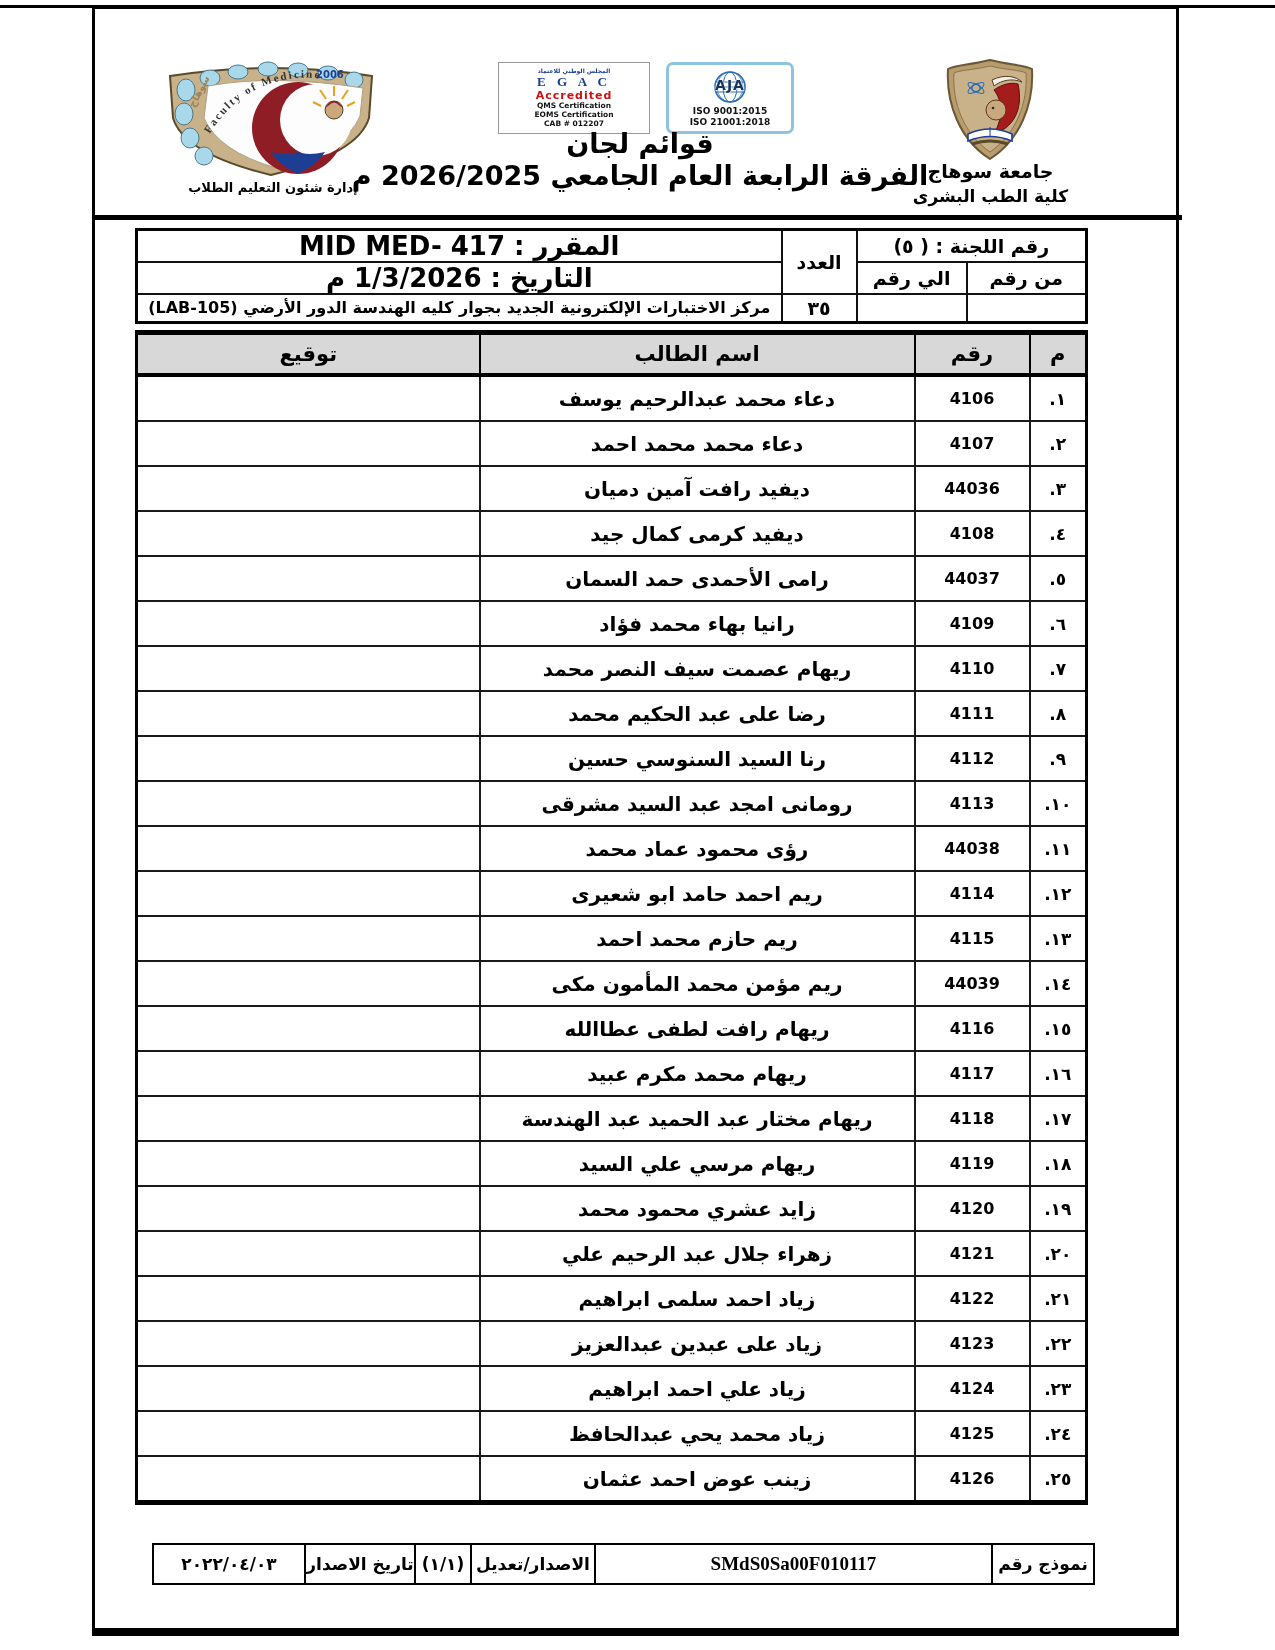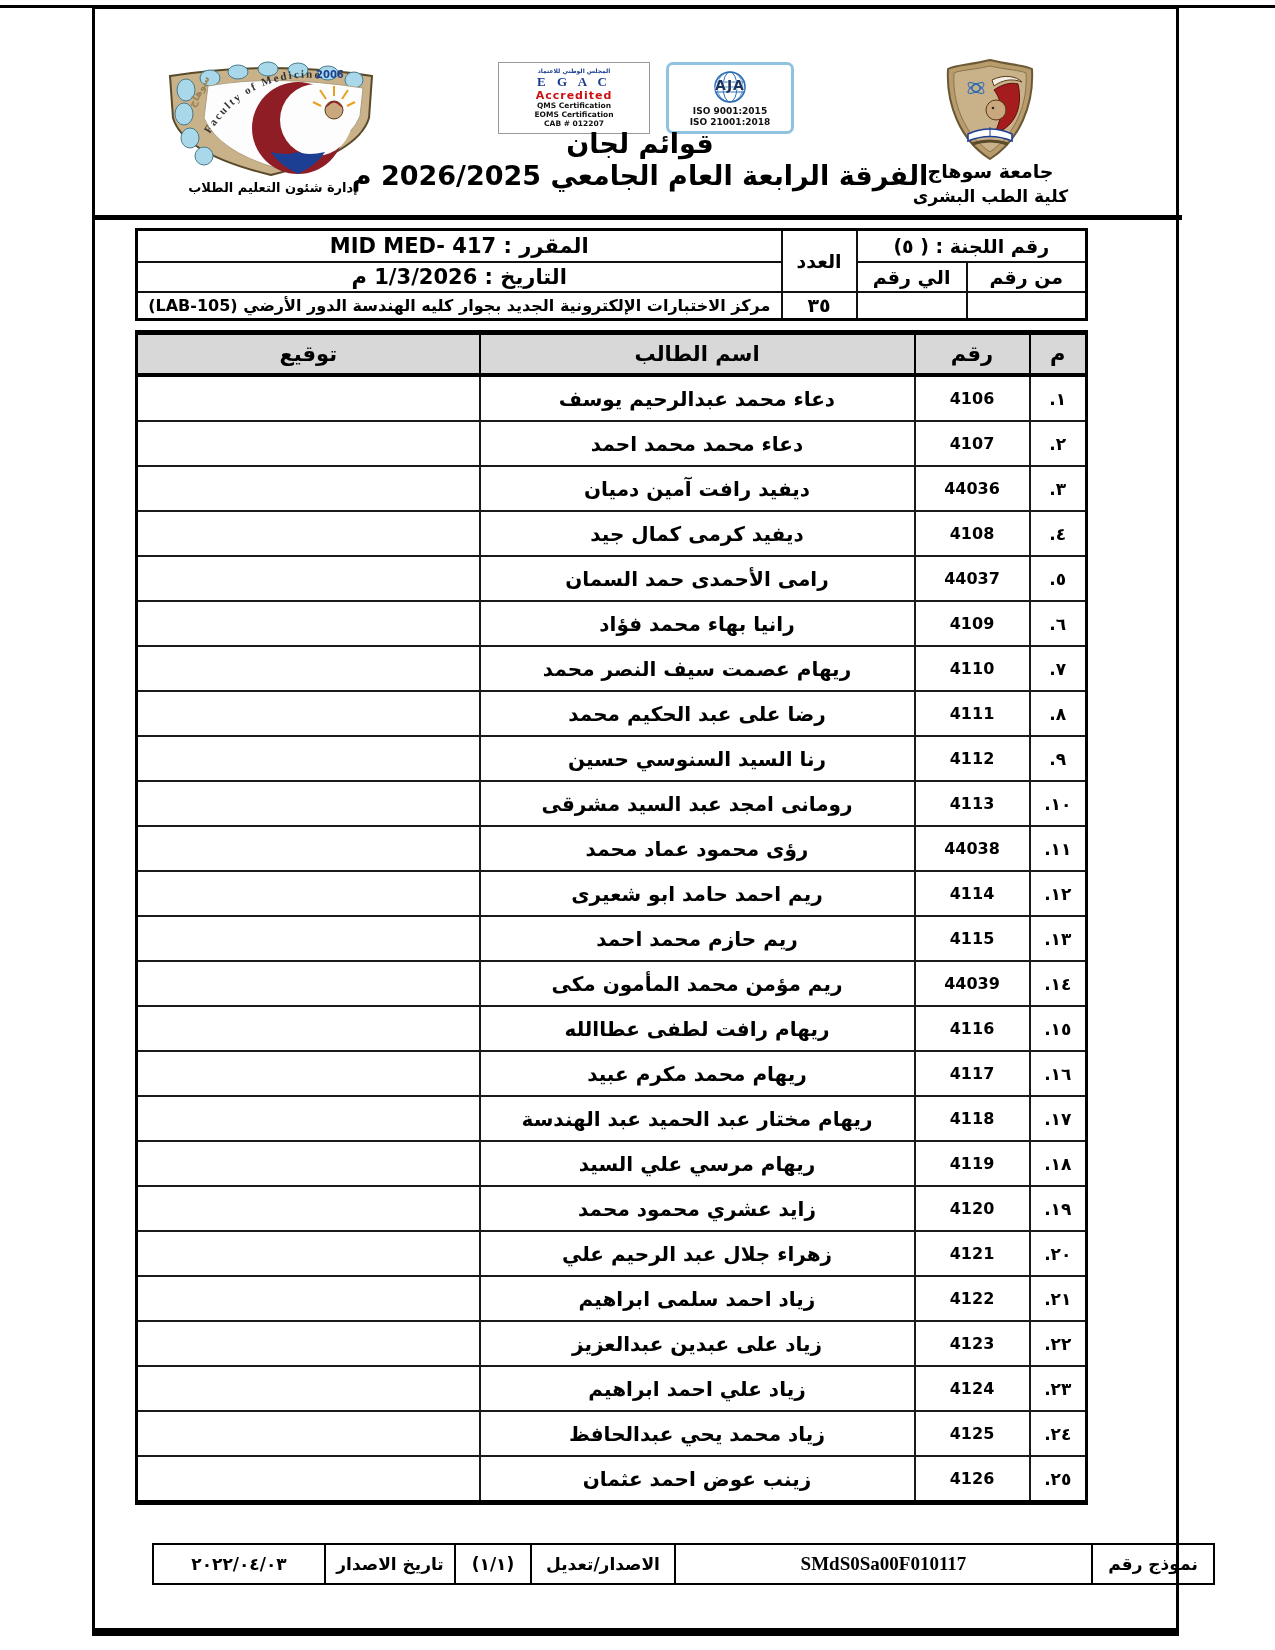--- a/index.html
+++ b/index.html
@@ -31,39 +31,39 @@
        display:flex;flex-direction:column;align-items:center;justify-content:flex-start;box-sizing:border-box;padding-top:5px;}
   .aja-name{position:absolute;top:12px;left:0;width:100%;text-align:center;font-size:14px;color:#17355e;
             text-shadow:0 0 2px #fff,0 0 2px #fff;letter-spacing:1px;}
   .aja-iso{font-size:9px;color:#111;line-height:1.25;text-align:center;}
 
   
   table{border-collapse:collapse;table-layout:fixed;}
   .info-table{left:135px;top:228px;width:950px;direction:rtl;}
   .info-table td{border:2px solid #111;text-align:center;vertical-align:middle;padding:0 4px;overflow:hidden;white-space:nowrap;}
   .info-table{border:3px solid #000;}
-  .i-main{font-size:21px;margin-left:31px;}
+  .i-main{font-size:26px;margin-left:31px;}
   .i-loc{font-size:16px;}
   .i-lab{font-size:19px;}
   .r1{height:32px;}.r2{height:30px;}.r3{height:28px;}
 
   
   .main-table{left:135px;top:330px;width:950px;direction:rtl;border:3px solid #000;border-bottom-width:5px;}
   .main-table th{background:#d8d8d8;border:2px solid #000;border-top:5px solid #000;border-bottom:4px solid #000;
                  font-size:21px;height:38px;padding:0;}
   .main-table td{border:2px solid #1a1a1a;height:43px;text-align:center;vertical-align:middle;padding:0 4px;overflow:hidden;white-space:nowrap;}
   .c-serial{width:57px;font-size:17px;}
   .serial{direction:ltr;}
   .c-num{width:115px;font-size:16px;}
   .c-name{width:435px;font-size:20px;}
   .c-sig{width:343px;}
 
   
   .footer-table{left:152px;top:1543px;width:933px;direction:rtl;border:2px solid #000;font-size:17px;}
-  .footer-table td{border:2px solid #000;text-align:center;vertical-align:middle;height:38px;padding:0 10px;overflow:hidden;white-space:nowrap;}
+  .footer-table td{border:2px solid #000;text-align:center;vertical-align:middle;height:38px;padding:0 0;overflow:hidden;white-space:nowrap;}
   .f-label{width:100px;}
   .f-code{width:395px;font-family:"Liberation Serif",serif;font-size:19px;direction:ltr;}
   .f-issue{width:122px;}
   .f-ver{width:54px;}
   .f-datelab{width:108px;}
   .f-date{width:150px;}
 </style>
 </head>
 <body>
 

